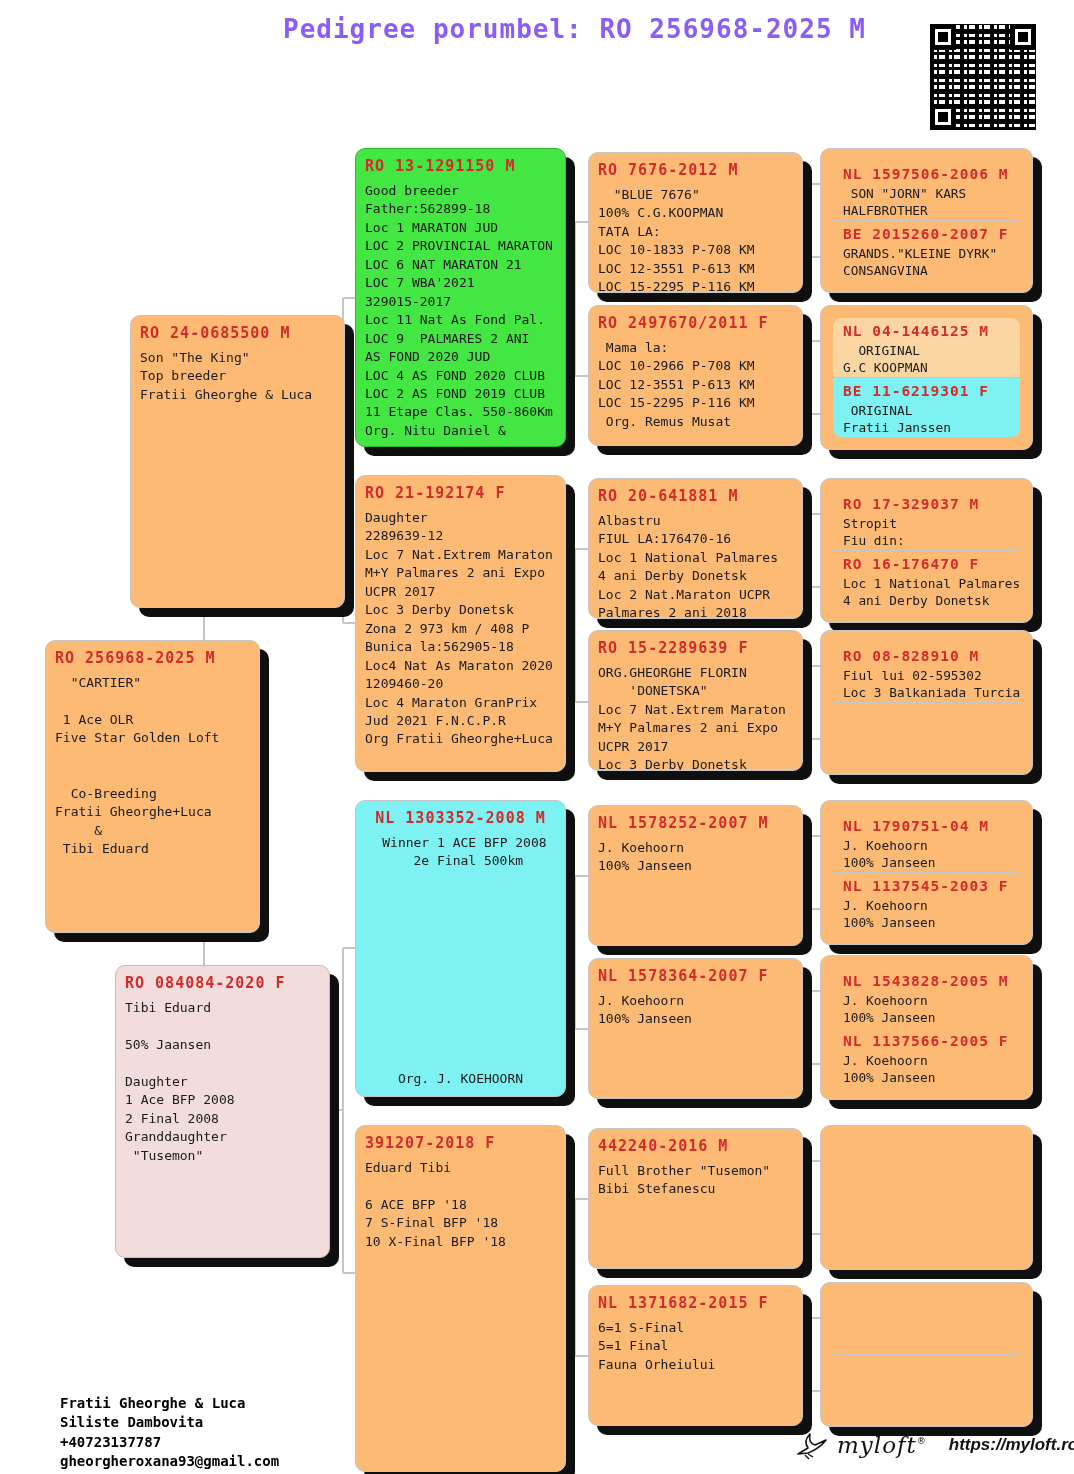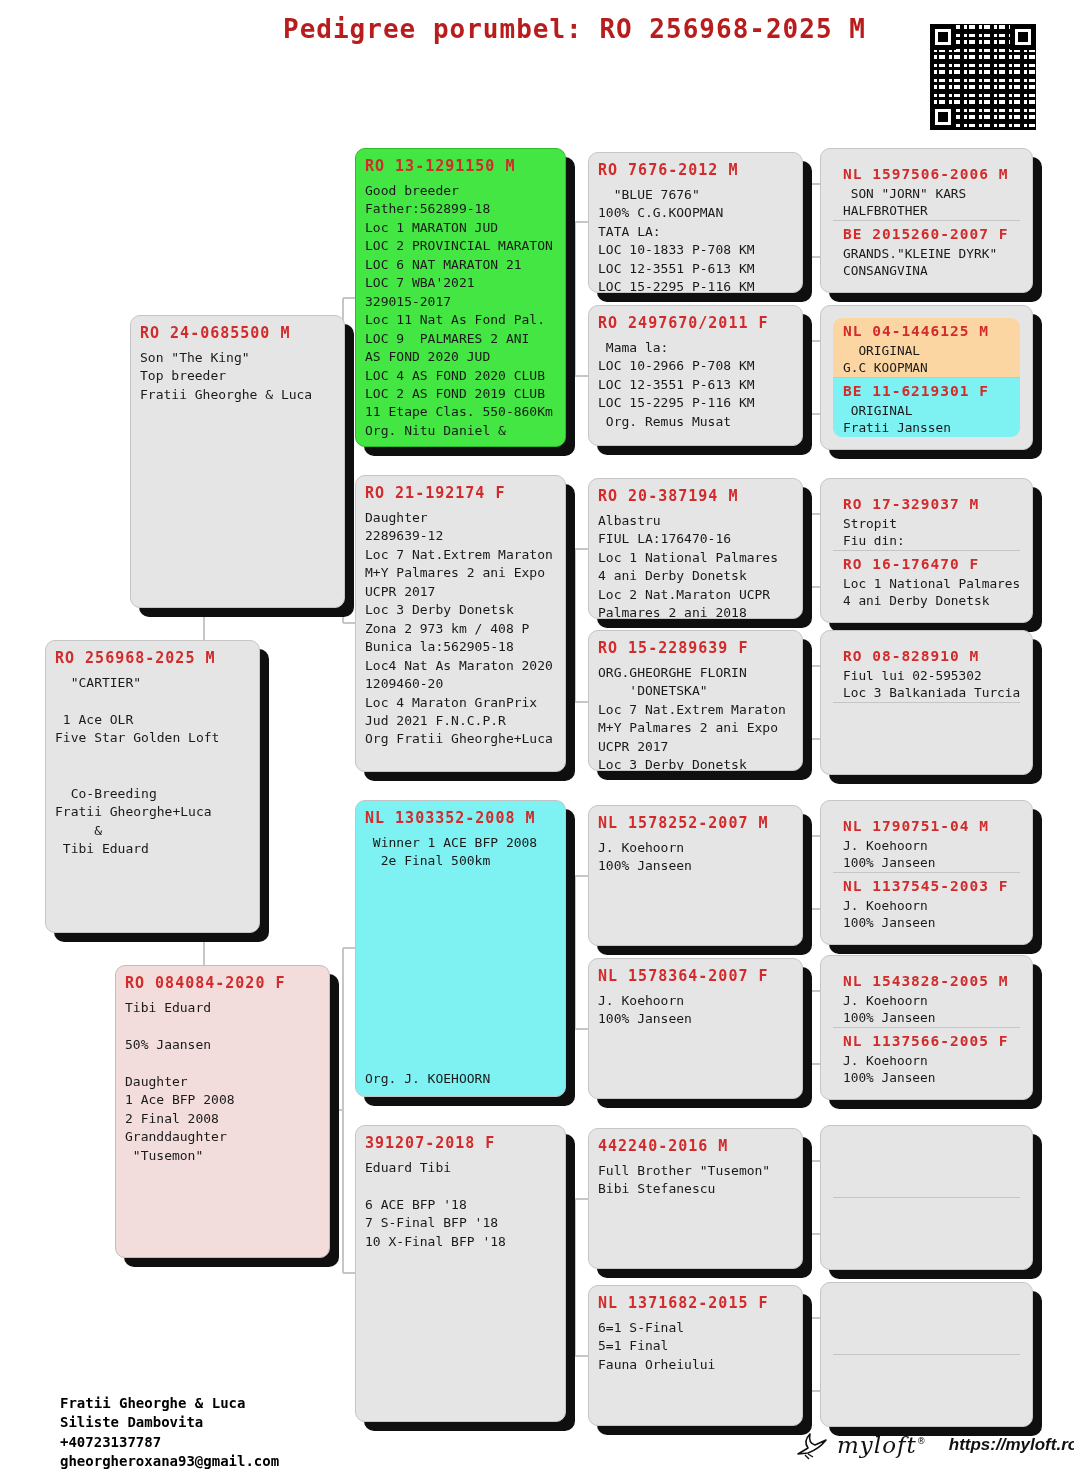--- a/index.html
+++ b/index.html
@@ -4,49 +4,49 @@
 <style>
   :root{
     --ring-red:#d22b2b; --green:#44e643; --cyan:#7ef2f2;
     --orange:#fbd5a2; --pink:#f2dcdc;
   }
   *{margin:0;padding:0;box-sizing:border-box;}
   html,body{background:#ffffff;}
   body{width:1074px;height:1474px;position:relative;overflow:hidden;
        font-family:"DejaVu Sans Mono",monospace;color:#141414;}
   .page-title{position:absolute;left:283px;top:14px;
-    font:bold 26px "DejaVu Sans Mono",monospace;letter-spacing:1px;color:#b91c1c;}
+    font:bold 26px "DejaVu Sans Mono",monospace;letter-spacing:1px;color:#8b5cf6;}
   
   .qr{position:absolute;left:930px;top:24px;width:106px;height:106px;background:
       repeating-linear-gradient(90deg,#000 0 4px,transparent 4px 7px,#000 7px 9px,transparent 9px 15px),
       repeating-linear-gradient(0deg,#000 0 3px,#fff 3px 6px,#000 6px 11px,#fff 11px 15px);}
   .qr .finder{position:absolute;width:26px;height:26px;background:#fff;border:5px solid #000;}
   .qr .finder::after{content:"";position:absolute;left:3px;top:3px;width:10px;height:10px;background:#000;}
   .qr .f-tl{left:0;top:0}.qr .f-tr{right:0;top:0}.qr .f-bl{left:0;bottom:0}
   
   svg.wires{position:absolute;left:0;top:0;z-index:0;}
   
-  .box{position:absolute;z-index:1;background:#e5e5e5;border:1.5px solid #c5c5c5;
+  .box{position:absolute;z-index:1;background:#fdba74;border:1.5px solid #c5c5c5;
        border-radius:10px;box-shadow:9px 9px 0 #0f0f0f;padding:8px 9px;overflow:hidden;}
   .ring{font:bold 15px "DejaVu Sans Mono",monospace;color:var(--ring-red);
         letter-spacing:1px;margin-bottom:7px;white-space:pre;}
   .btxt{font:13px "DejaVu Sans Mono",monospace;line-height:1.42;white-space:pre;color:#1a1a1a;}
   .flexcol{display:flex;flex-direction:column;justify-content:space-between;}
   
   .bg-green{background:var(--green);border-color:#2dbb2d;}
   .bg-cyan{background:var(--cyan);border-color:#bfc5c5;}
   .bg-pink{background:var(--pink);border-color:#c9b9b9;}
   
   .g1f{left:115px;top:315px;width:215px;height:293px;margin-left:15px;}
   .g0 {left:45px; top:640px;width:215px;height:293px;}
   .g1m{left:115px;top:965px;width:215px;height:293px;}
   .g2a{left:355px;top:148px;width:211px;height:299px;}
   .g2b{left:355px;top:475px;width:211px;height:297px;}
-  .g2c{left:355px;top:800px;width:211px;height:297px;}
-  .g2d{left:355px;top:1125px;width:211px;height:297px;}
+  .g2c{left:355px;top:800px;width:211px;height:297px;text-align:center;}
+  .g2d{left:355px;top:1125px;width:211px;height:347px;}
   .g3{left:588px;width:215px;height:141px;}
   .g3a{top:152px}.g3b{top:305px}.g3c{top:478px}.g3d{top:630px}
   .g3e{top:805px}.g3f{top:958px}.g3g{top:1128px}.g3h{top:1285px}
   
   .pair{left:820px;width:213px;height:145px;padding:12px;}
   .q1{top:148px}.q2{top:305px}.q3{top:478px}.q4{top:630px}
   .q5{top:800px}.q6{top:955px}.q7{top:1125px}.q8{top:1282px}
   .cell{height:50%;padding:5px 10px;overflow:hidden;}
   .cell .ring{font-size:14.5px;margin-bottom:3px;}
   .cell .btxt{font-size:12.8px;line-height:1.35;}
@@ -188,21 +188,21 @@
 </div>
 <div class="box g3 g3b">
   <div class="ring">RO 2497670/2011 F</div>
   <div class="btxt"> Mama la:
 LOC 10-2966 P-708 KM
 LOC 12-3551 P-613 KM
 LOC 15-2295 P-116 KM
  Org. Remus Musat</div>
 </div>
 <div class="box g3 g3c">
-  <div class="ring">RO 20-387194 M</div>
+  <div class="ring">RO 20-641881 M</div>
   <div class="btxt">Albastru
 FIUL LA:176470-16
 Loc 1 National Palmares
 4 ani Derby Donetsk
 Loc 2 Nat.Maraton UCPR
 Palmares 2 ani 2018</div>
 </div>
 <div class="box g3 g3d">
   <div class="ring">RO 15-2289639 F</div>
   <div class="btxt">ORG.GHEORGHE FLORIN

